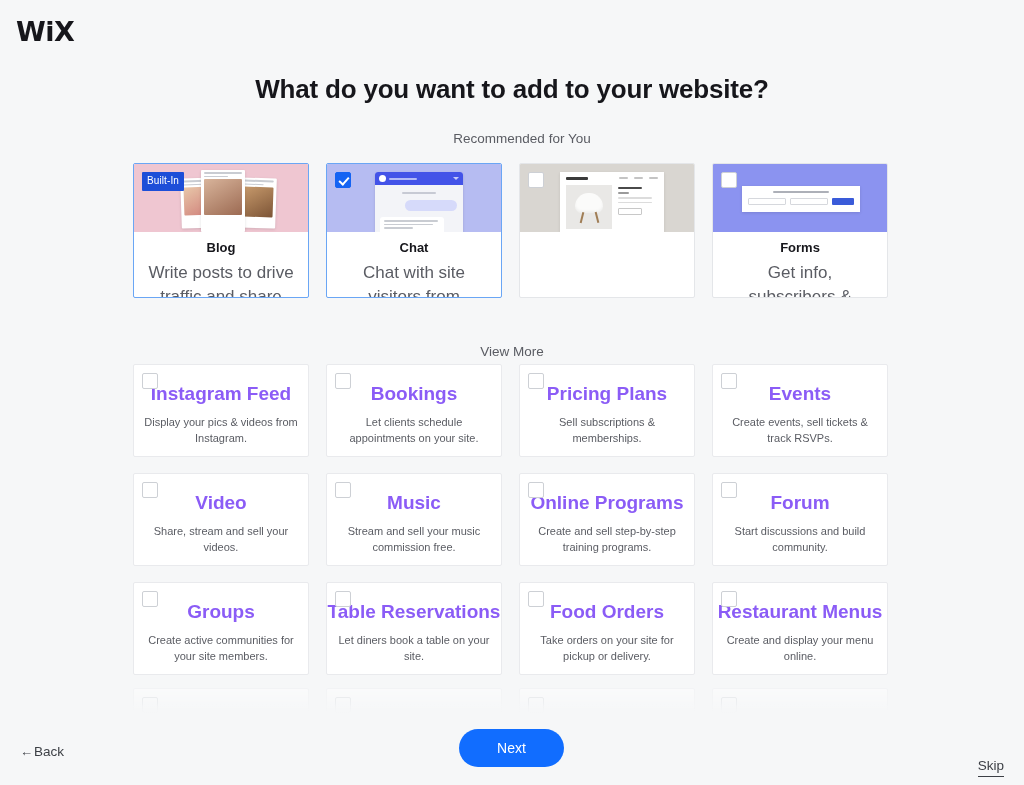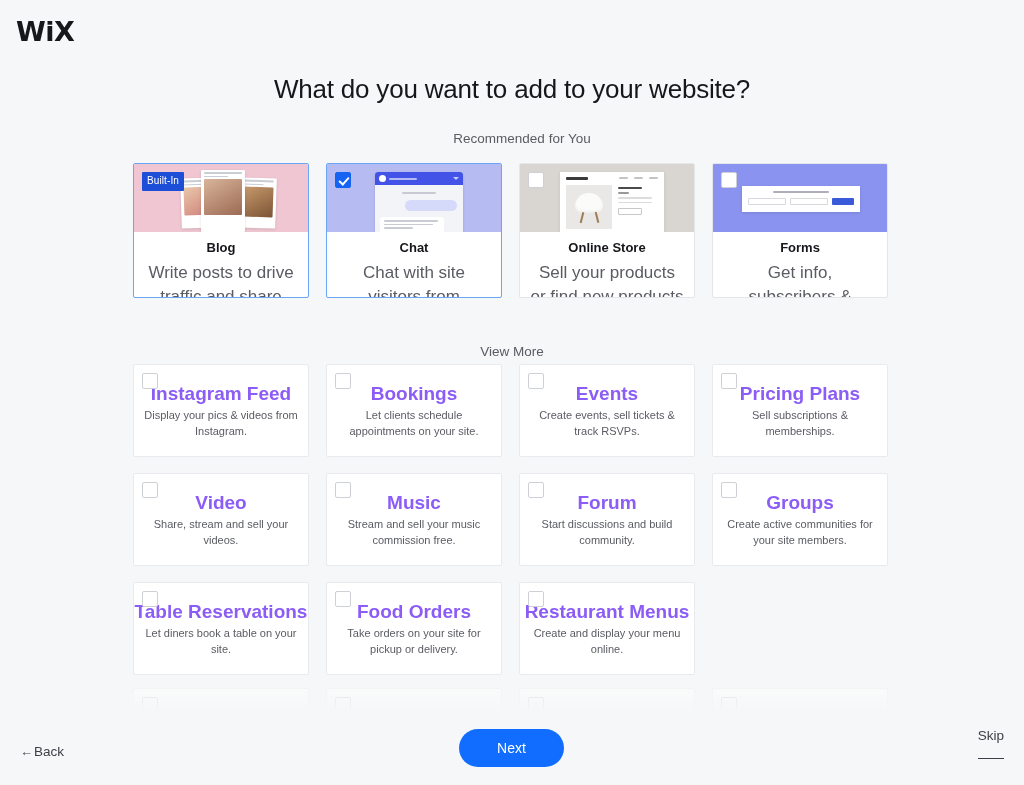--- a/index.html
+++ b/index.html
@@ -32,21 +32,21 @@
   }
 
   
   .page-title {
     position: absolute;
     top: 74px;
     left: 0;
     width: 1024px;
     text-align: center;
     font-size: 26px;
-    font-weight: 400;
+    font-weight: 700;
     color: #16161b;
     letter-spacing: -0.2px;
   }
 
   .section-label {
     width: 1024px;
     text-align: center;
     font-size: 13.5px;
     color: #5a5c63;
     font-weight: 400;
@@ -274,21 +274,21 @@
     padding-top: 18px;
     cursor: pointer;
   }
   .more-title {
     font-size: 19px;
     font-weight: 600;
     color: #8b5cf6;
     line-height: 1.2;
   }
   .more-desc {
-    margin-top: 2px;
+    margin-top: 9px;
     font-size: 11px;
     line-height: 1.45;
     color: #5a5c63;
     padding: 0 10px;
   }
 
   
   #grid-fade {
     position: absolute;
     top: 688px;
@@ -352,26 +352,26 @@
     color: #ffffff;
     font-size: 14px;
     border: none;
     cursor: pointer;
     font-family: "Liberation Sans", sans-serif;
   }
 
   .skip-link {
     position: absolute;
     right: 20px;
-    bottom: 26px;
+    bottom: 8px;
     font-size: 13.5px;
     color: #3c3f45;
     cursor: pointer;
     border-bottom: 1.5px solid #3c3f45;
-    padding-bottom: 14px;
+    padding-bottom: 2px;
     line-height: 1.1;
   }
 </style>
 </head>
 <body>
 
 <div class="logo">WiX</div>
 
 <h1 class="page-title">What do you want to add to your website?</h1>
 
@@ -446,24 +446,20 @@
             <div class="store-info">
               <div class="si-t"></div>
               <div class="si-p"></div>
               <div class="si-l"></div>
               <div class="si-l"></div>
               <div class="si-btn"></div>
             </div>
           </div>
         </div>
       </div>
-      <div class="rec-body">
-        <div class="rec-title">Online Store</div>
-        <div class="rec-desc">Sell your products or find new products to sell.</div>
-      </div>
     </div>
     <div class="rec-card">
       <div class="cb"></div>
       <div class="thumb th-forms">
         <div class="form-win">
           <div class="fw-title"></div>
           <div class="fw-row">
             <div class="fw-input"></div>
             <div class="fw-input"></div>
             <div class="fw-btn"></div>
@@ -485,37 +481,42 @@
       <div class="more-title">Instagram Feed</div>
       <div class="more-desc">Display your pics &amp; videos from Instagram.</div>
     </div>
     <div class="more-card">
       <div class="cb"></div>
       <div class="more-title">Bookings</div>
       <div class="more-desc">Let clients schedule appointments on your site.</div>
     </div>
     <div class="more-card">
       <div class="cb"></div>
+      <div class="more-title">Pricing Plans</div>
+      <div class="more-desc">Sell subscriptions &amp; memberships.</div>
+    </div>
+    <div class="more-card">
+      <div class="cb"></div>
       <div class="more-title">Events</div>
       <div class="more-desc">Create events, sell tickets &amp; track RSVPs.</div>
     </div>
     <div class="more-card">
       <div class="cb"></div>
-      <div class="more-title">Pricing Plans</div>
-      <div class="more-desc">Sell subscriptions &amp; memberships.</div>
-    </div>
-    <div class="more-card">
-      <div class="cb"></div>
       <div class="more-title">Video</div>
       <div class="more-desc">Share, stream and sell your videos.</div>
     </div>
     <div class="more-card">
       <div class="cb"></div>
       <div class="more-title">Music</div>
       <div class="more-desc">Stream and sell your music commission free.</div>
+    </div>
+    <div class="more-card">
+      <div class="cb"></div>
+      <div class="more-title">Online Programs</div>
+      <div class="more-desc">Create and sell step-by-step training programs.</div>
     </div>
     <div class="more-card">
       <div class="cb"></div>
       <div class="more-title">Forum</div>
       <div class="more-desc">Start discussions and build community.</div>
     </div>
     <div class="more-card">
       <div class="cb"></div>
       <div class="more-title">Groups</div>
       <div class="more-desc">Create active communities for your site members.</div>

